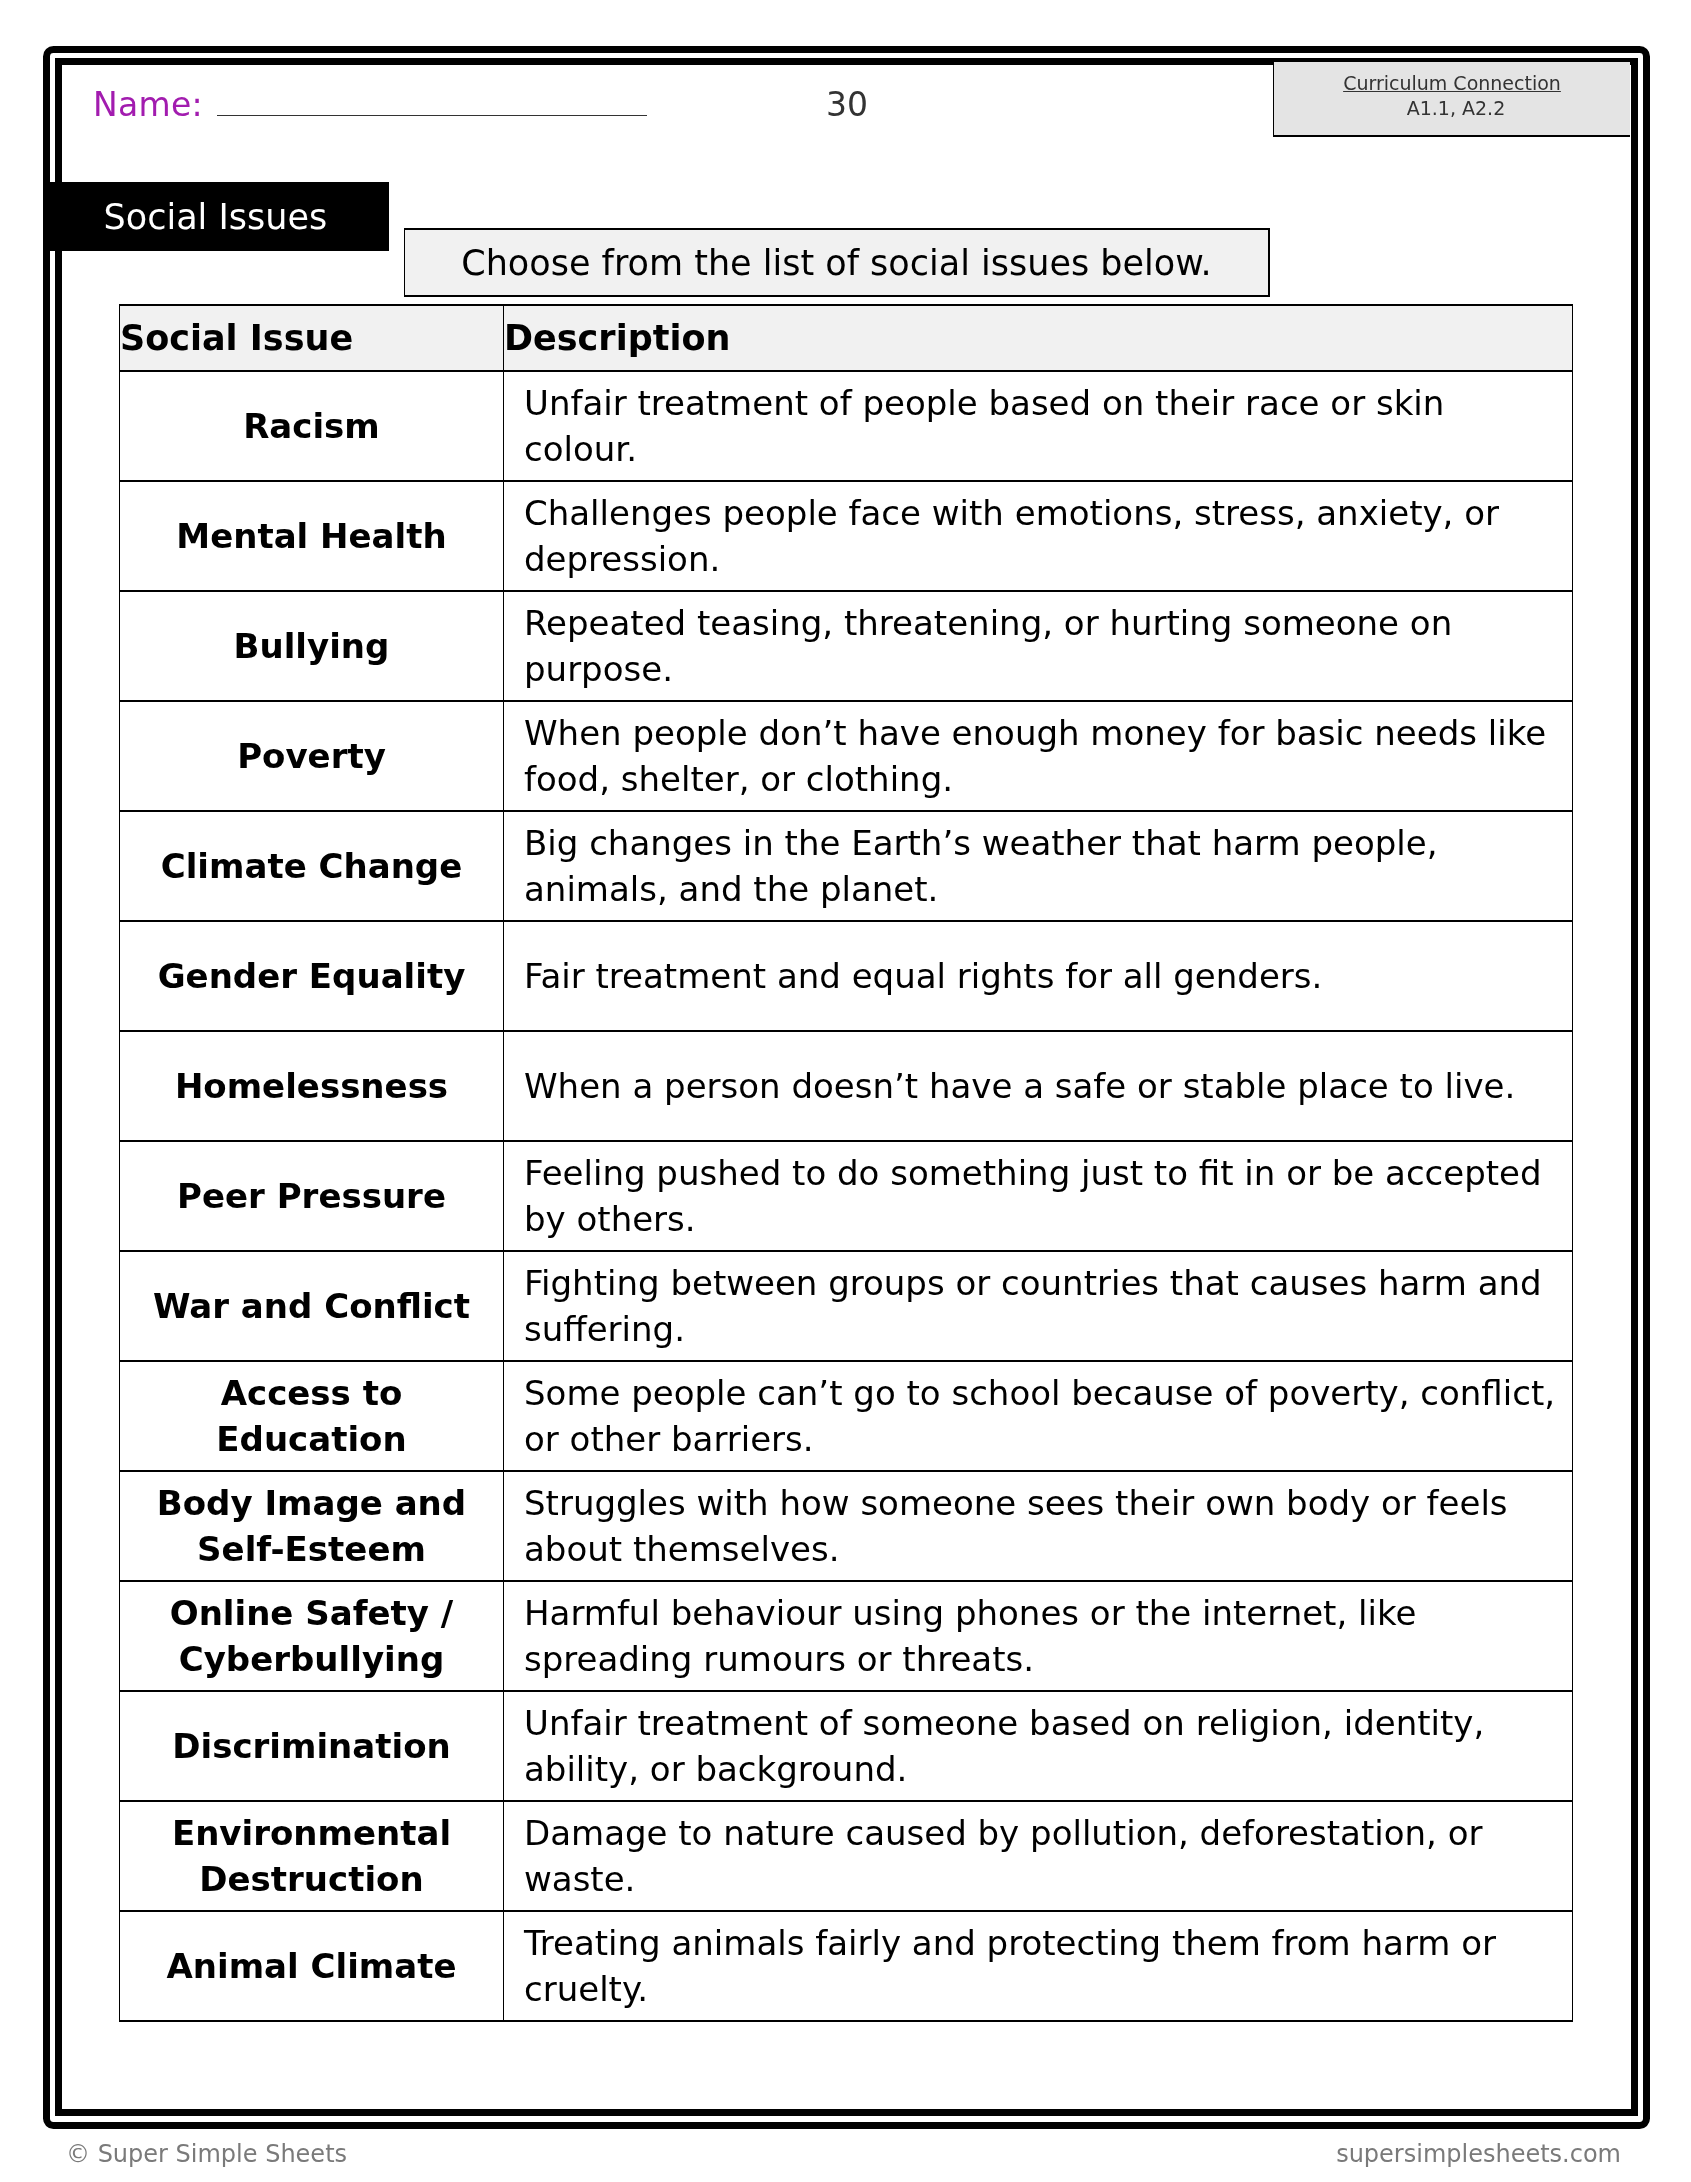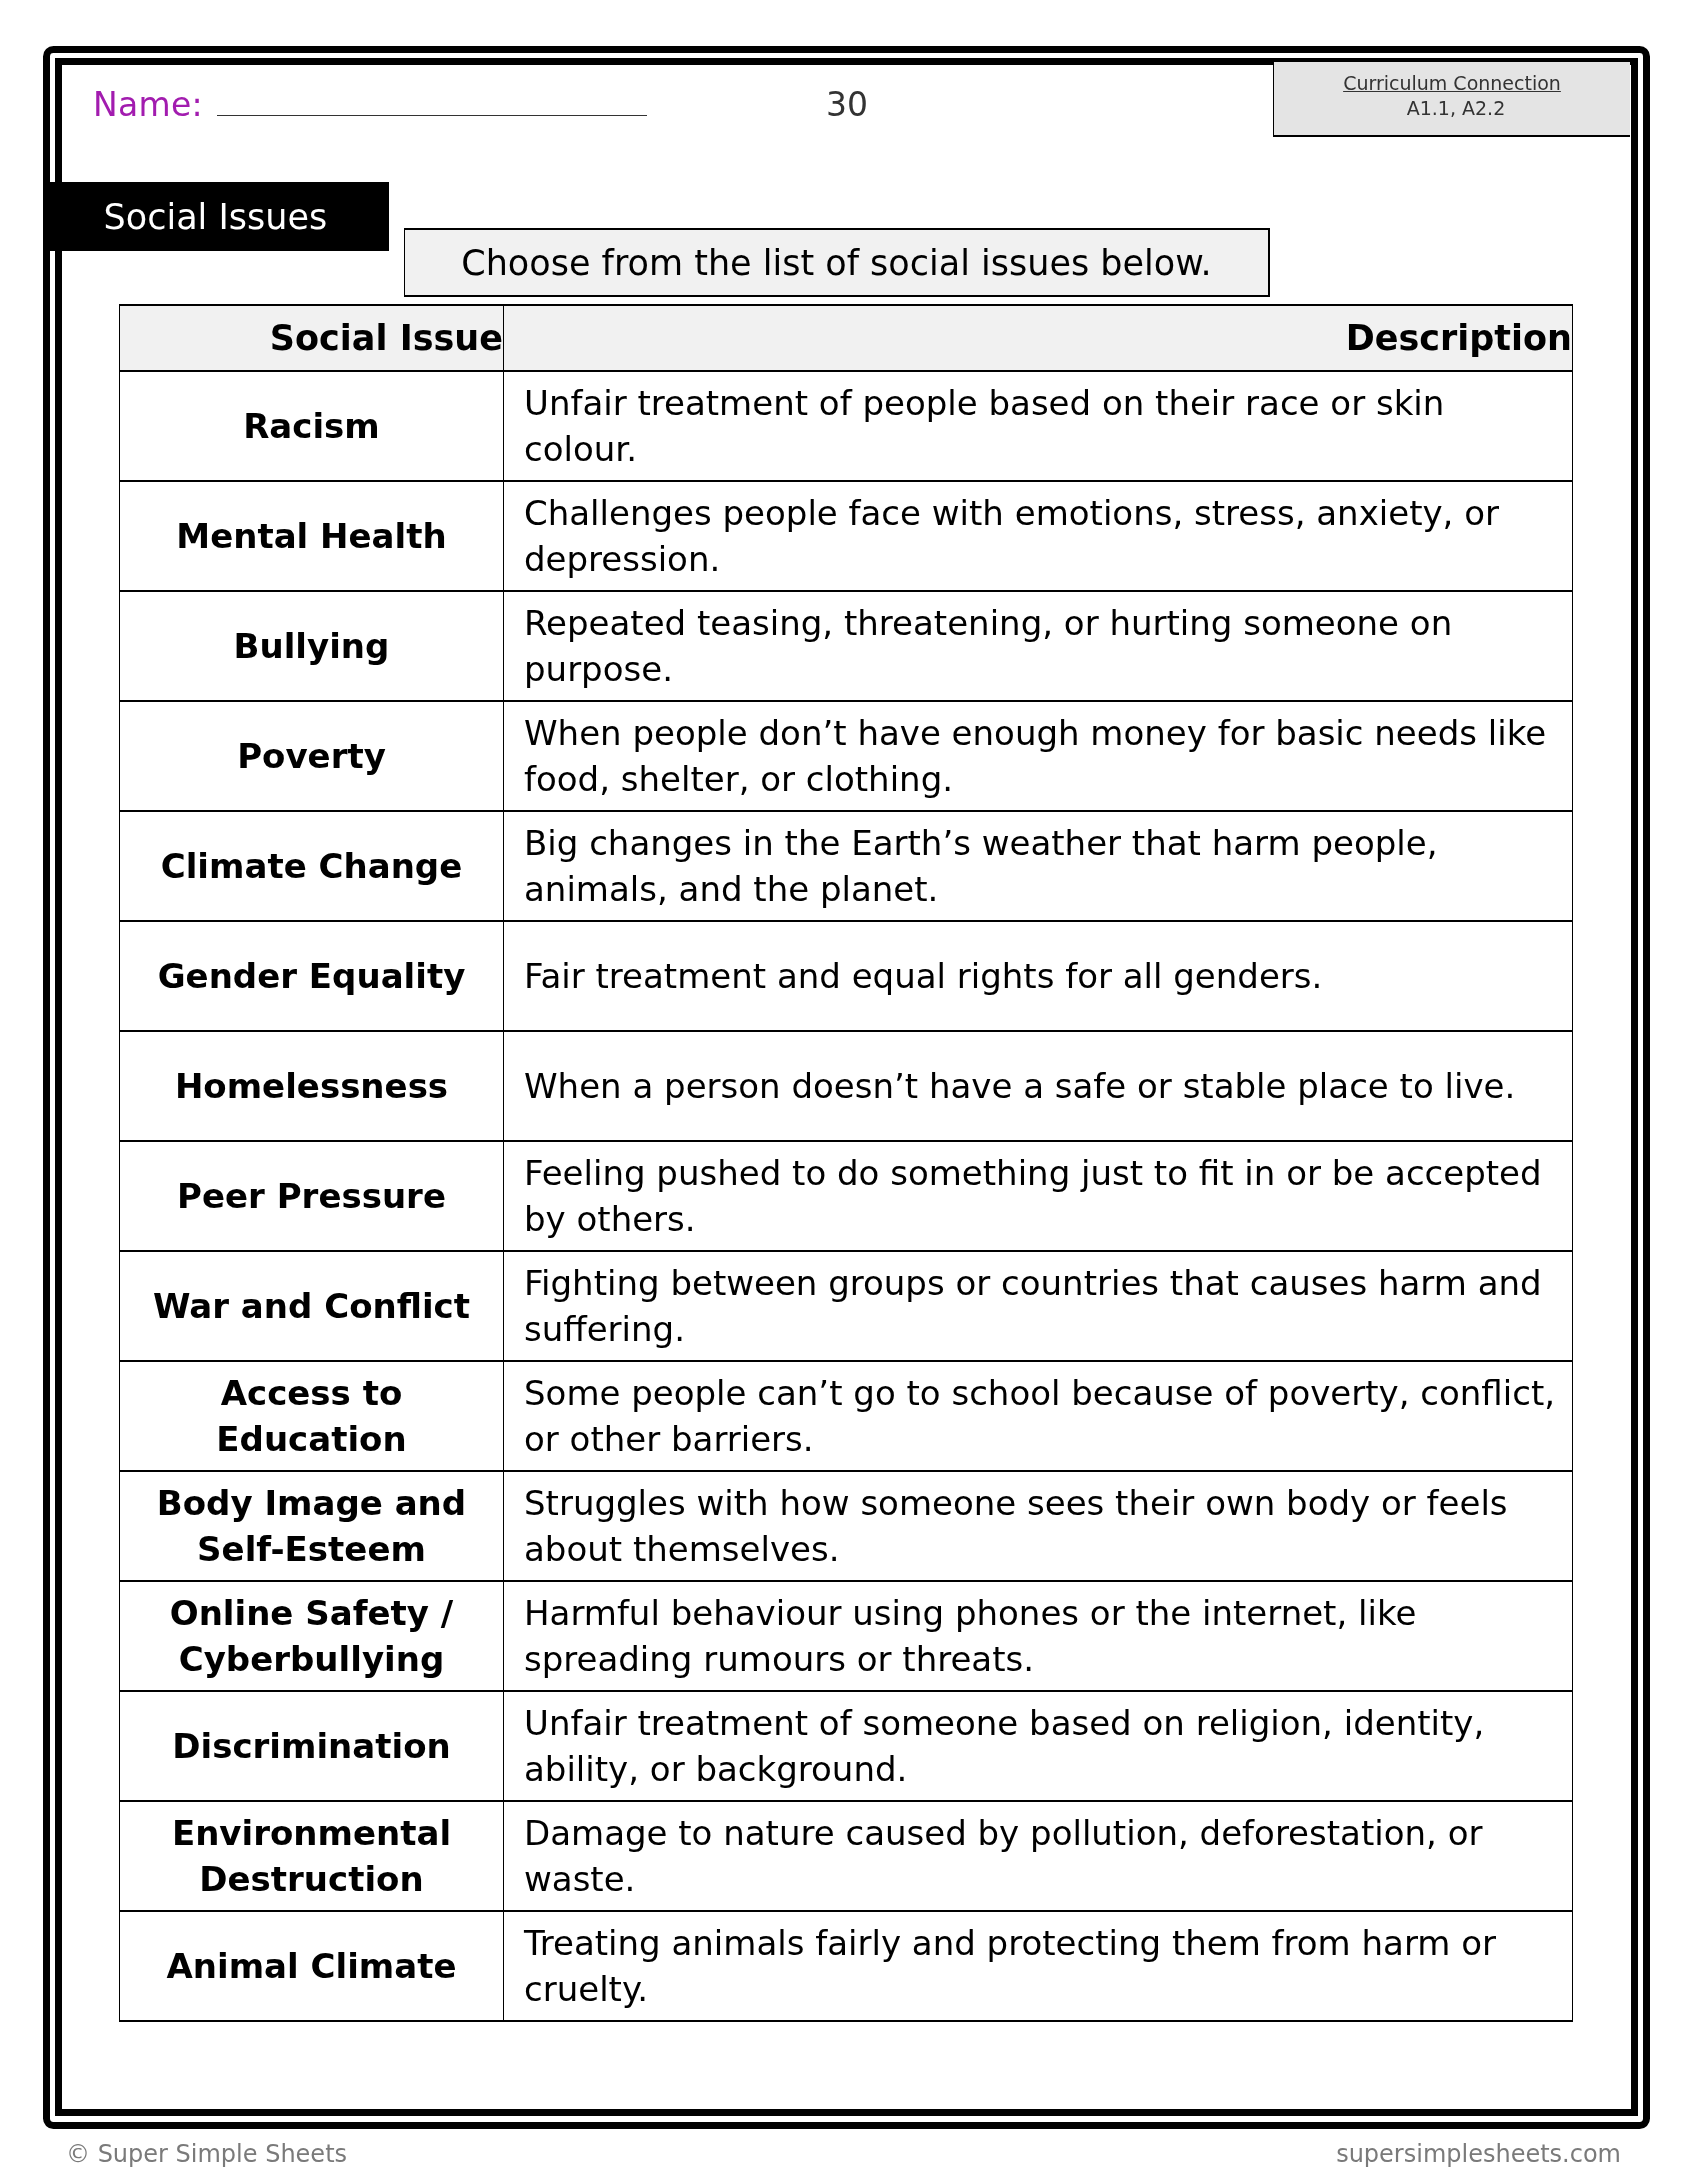--- a/index.html
+++ b/index.html
@@ -128,21 +128,21 @@
       border-right: 1.7px solid #000;
       border-top: 2.6px solid #000;
       border-bottom: 2.6px solid #000;
       padding: 0;
     }
     .issues-table th {
       background: #f1f1f1;
       height: 64px;
       font-size: 35px;
       font-weight: bold;
-      text-align: right;
+      text-align: left;
       vertical-align: middle;
     }
     .issues-table td {
       height: 108px;
       vertical-align: middle;
     }
     .col-issue { width: 384px; }
     .col-desc { width: auto; }
     .issue-cell {
       text-align: center;

